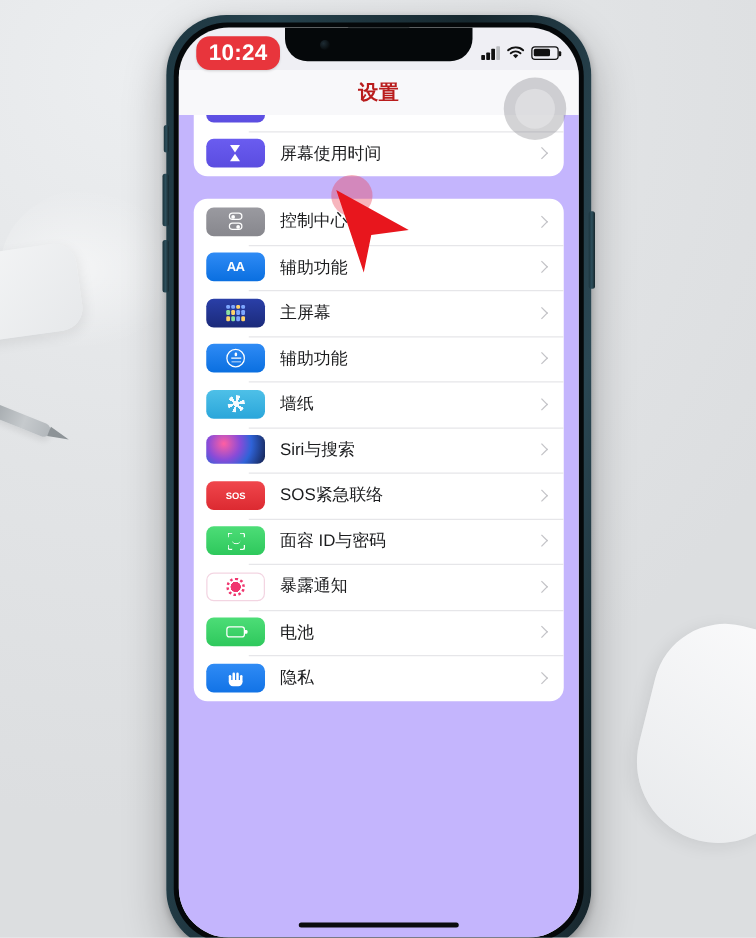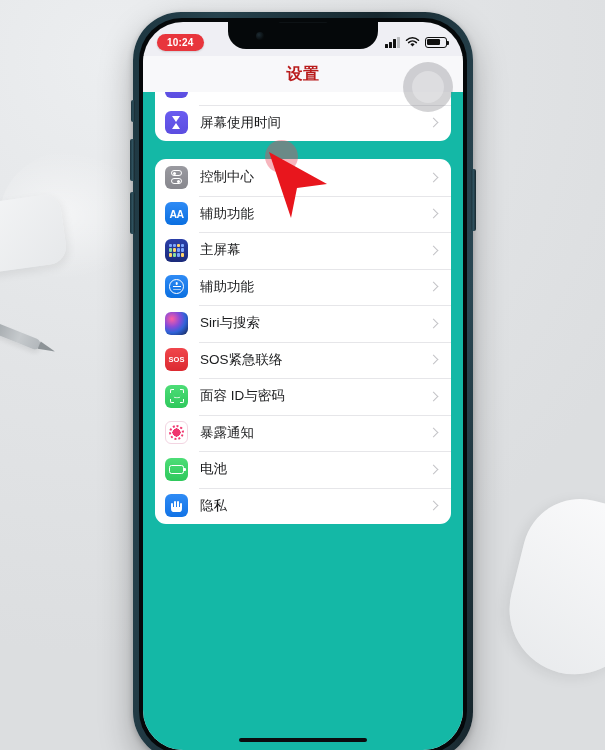--- a/index.html
+++ b/index.html
@@ -102,21 +102,21 @@
 
   
   #statusbar {
     position:absolute; top:0; left:0; right:0; height:34px;
     z-index:25;
     display:flex; align-items:center; justify-content:space-between;
     padding:6px 16px 0 14px;
   }
   #clock-pill {
     background:#e8353c; color:#fff;
-    font-size:10px; font-weight:bold;
+    font-size:18px; font-weight:bold;
     padding:3px 10px; border-radius:11px;
     letter-spacing:.2px;
     box-shadow:0 1px 2px rgba(0,0,0,.14);
   }
   #status-right { display:flex; align-items:flex-end; gap:5px; }
   #signal-icon { display:flex; align-items:flex-end; gap:1.4px; height:11px; }
   #signal-icon i { display:block; width:2.6px; background:#111; border-radius:.6px; }
   #signal-icon i:nth-child(1){ height:4px; }
   #signal-icon i:nth-child(2){ height:6px; }
   #signal-icon i:nth-child(3){ height:8.5px; }
@@ -136,21 +136,21 @@
     position:absolute; top:34px; left:0; right:0; height:36px;
     z-index:20;
     display:flex; align-items:center; justify-content:center;
     background:rgba(248,248,250,.97);
   }
   #nav-title { font-size:16px; font-weight:bold; color:#b91c1c; letter-spacing:.5px; }
 
   
   #content {
     position:absolute; top:70px; left:0; right:0; bottom:0;
-    background:#14b8a6;
+    background:#c4b5fd;
     padding:0 12px;
     overflow:hidden;
   }
   .group {
     background:#fff;
     border-radius:11px;
     overflow:hidden;
     margin-bottom:18px;
   }
   .group.clipped-top { border-radius:0 0 11px 11px; margin-top:-24px; }
@@ -159,21 +159,21 @@
     display:flex; align-items:center;
     height:36.5px;
     padding-left:10px;
     position:relative;
   }
   .row + .row:before {
     content:""; position:absolute; left:44px; right:0; top:0;
     height:1px; background:#e6e6e9;
   }
   .row-icon {
-    width:23px; height:23px; border-radius:6px;
+    width:47px; height:23px; border-radius:6px;
     flex:0 0 auto;
     display:flex; align-items:center; justify-content:center;
     font-size:10px; color:#fff; font-weight:bold;
     overflow:hidden; position:relative;
   }
   .row-label {
     flex:1 1 auto;
     margin-left:12px;
     font-size:13.5px; color:#1b1c1e;
     white-space:nowrap;
@@ -422,20 +422,27 @@
               <div class="chev"></div>
             </div>
             <div class="row">
               <div class="row-icon ic-access">
                 <span class="glyph-access"></span>
               </div>
               <div class="row-label">辅助功能</div>
               <div class="chev"></div>
             </div>
             <div class="row">
+              <div class="row-icon ic-wallpaper">
+                <span class="glyph-flower"></span>
+              </div>
+              <div class="row-label">墙纸</div>
+              <div class="chev"></div>
+            </div>
+            <div class="row">
               <div class="row-icon ic-siri"></div>
               <div class="row-label">Siri与搜索</div>
               <div class="chev"></div>
             </div>
             <div class="row">
               <div class="row-icon ic-sos">SOS</div>
               <div class="row-label">SOS紧急联络</div>
               <div class="chev"></div>
             </div>
             <div class="row">

